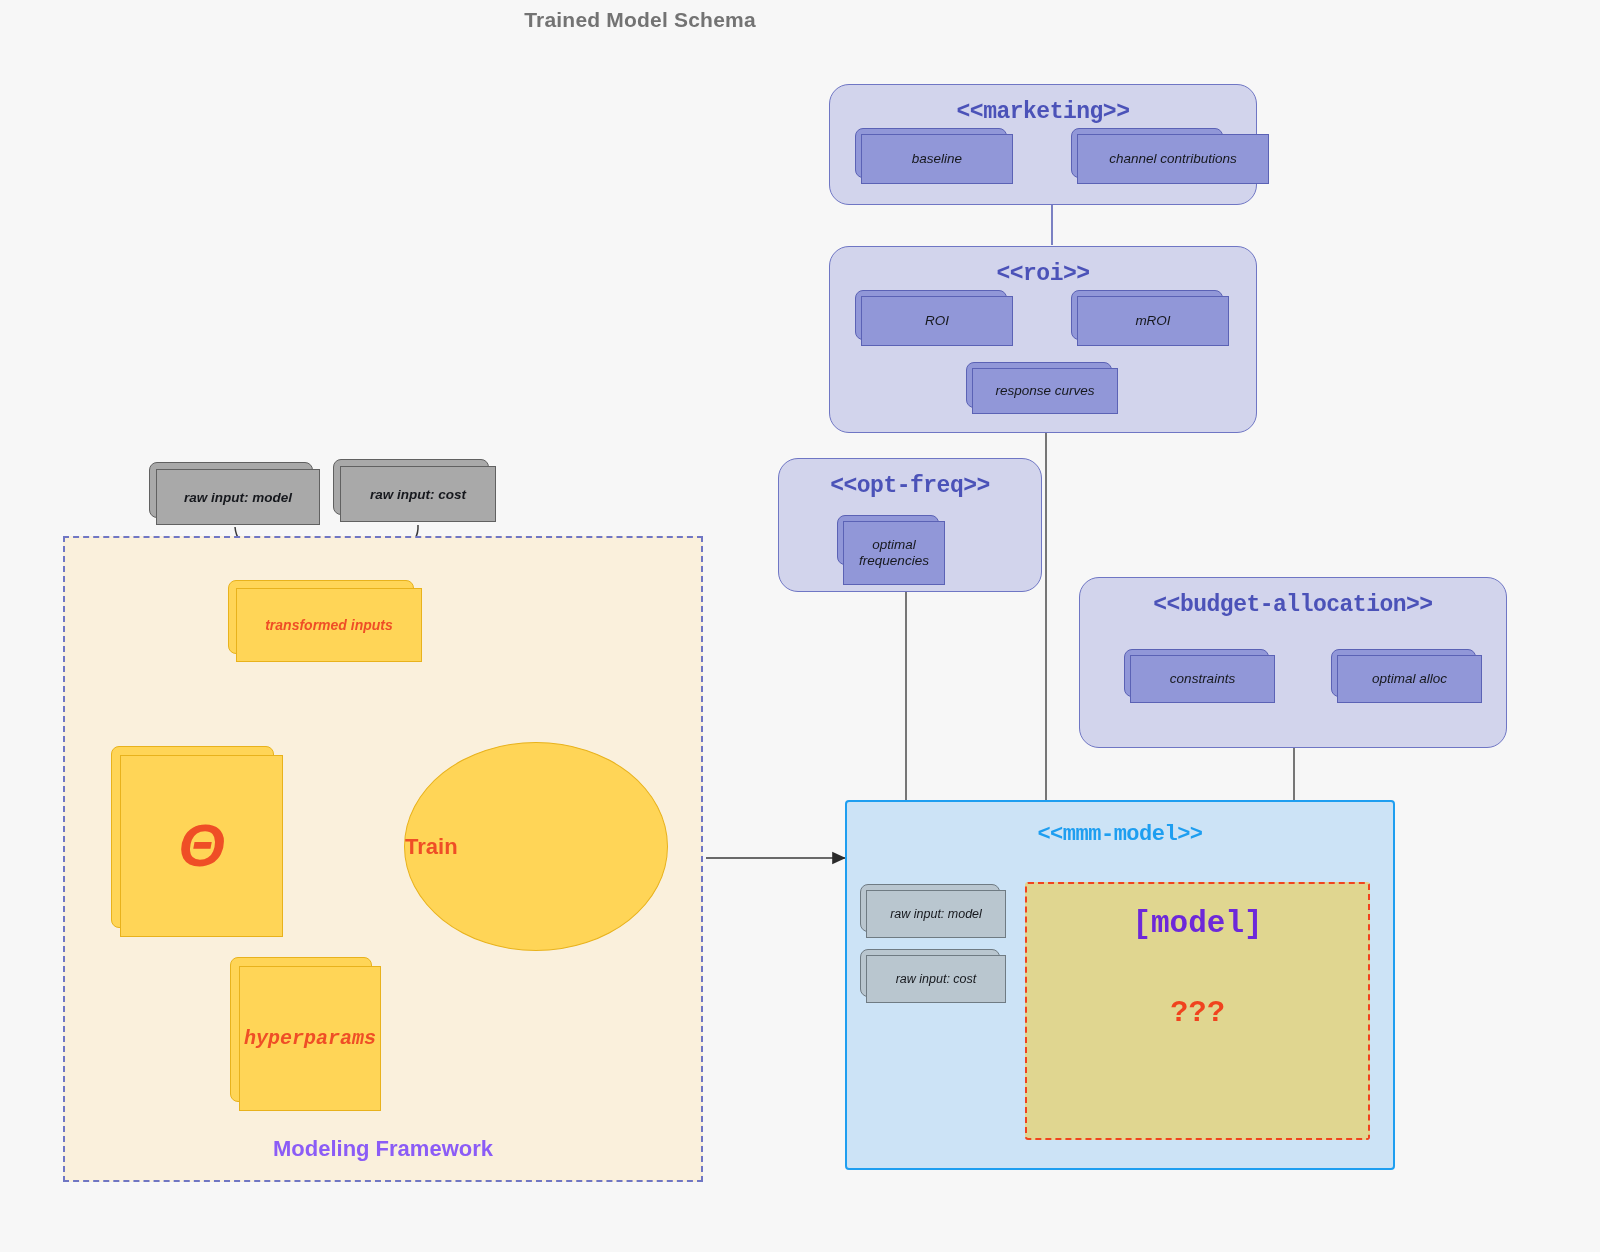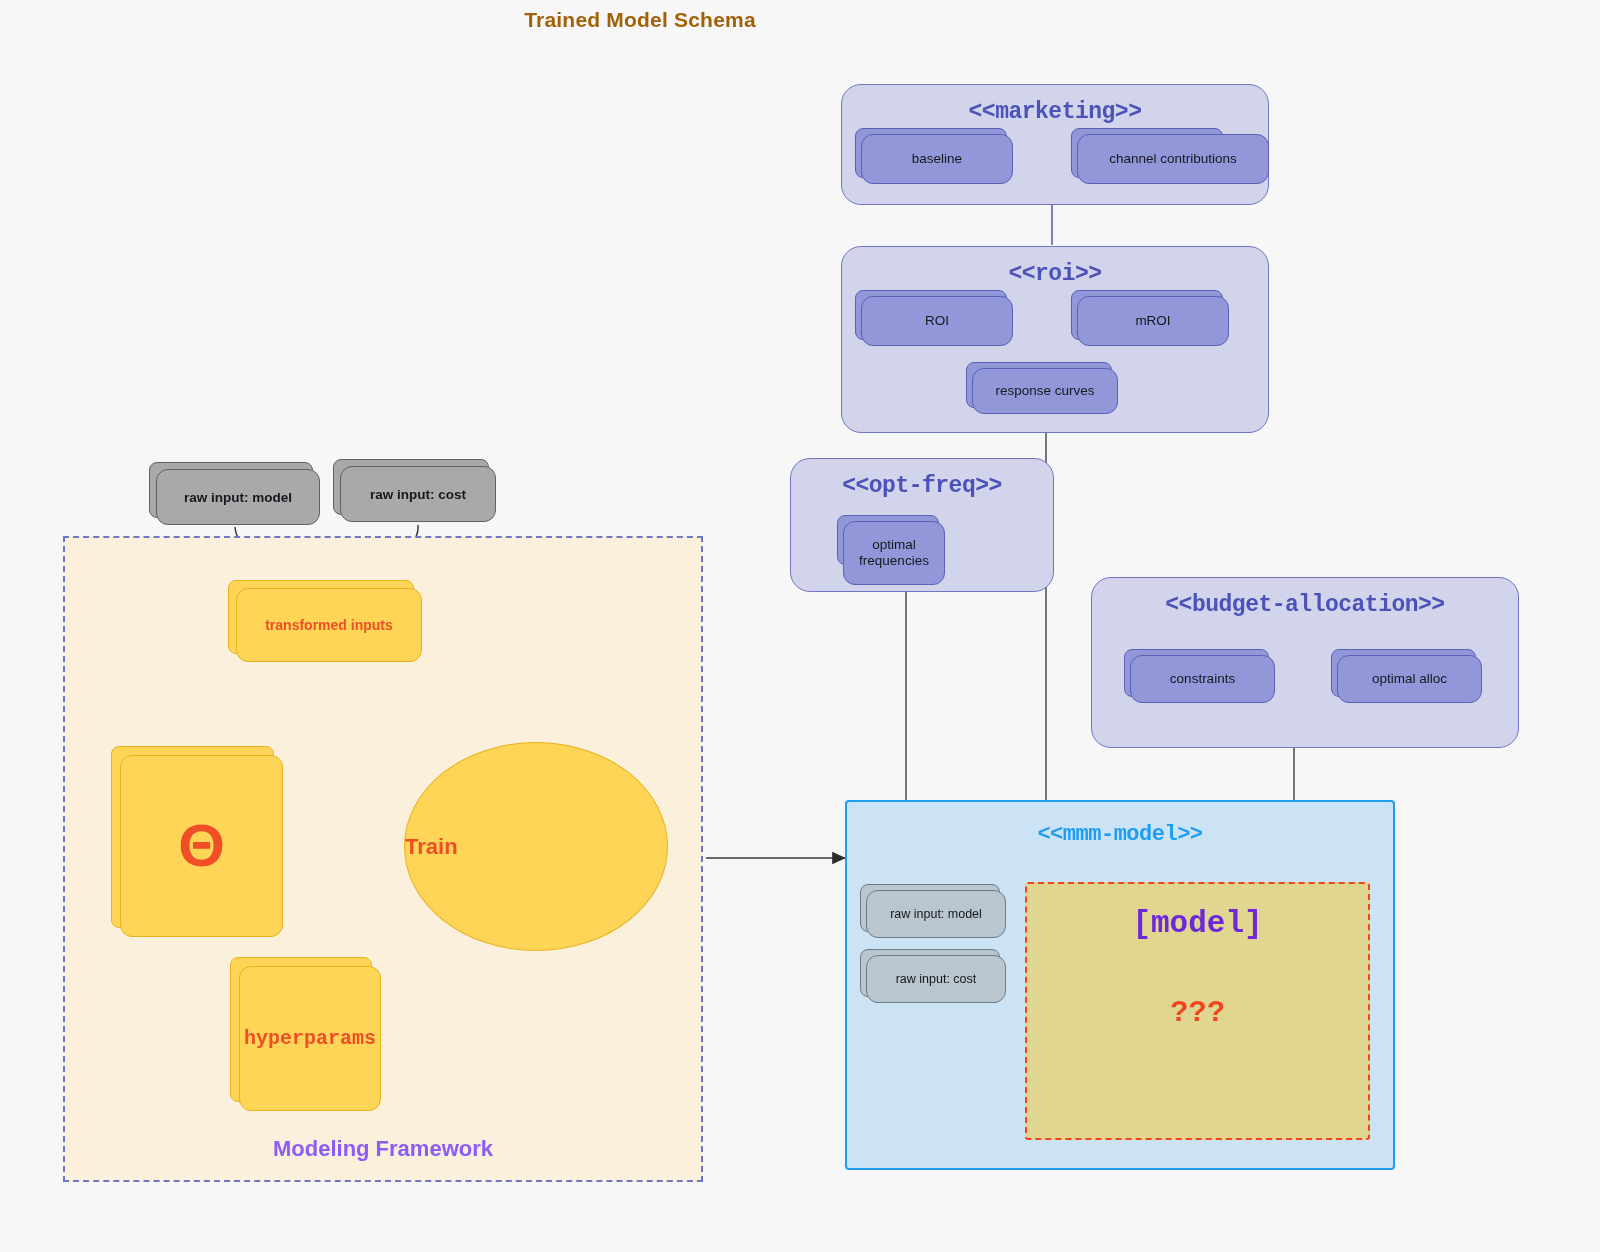--- a/index.html
+++ b/index.html
@@ -9,30 +9,30 @@
     font-family:"Liberation Sans", sans-serif;
     position:relative;
     overflow:hidden;
   }
   .canvas{position:absolute;inset:0;}
   svg.wires{position:absolute;left:0;top:0;width:1600px;height:1252px;pointer-events:none;}
 
   
   .title{
     position:absolute;left:0;top:8px;width:1280px;text-align:center;
-    font-size:21px;font-weight:bold;color:#a16207;letter-spacing:.2px;
+    font-size:21px;font-weight:bold;color:#737373;letter-spacing:.2px;
   }
 
   
   .node{position:absolute;}
   .node .card{
     position:absolute;left:0;top:0;right:0;bottom:0;
-    border-radius:12px;
+    border-radius:0;
     display:flex;align-items:center;justify-content:center;
-    text-align:center;box-sizing:border-box;
+    text-align:center;box-sizing:border-box;font-style:italic;
   }
   .node .shadow{
     position:absolute;border-radius:8px;box-sizing:border-box;
   }
 
   
   .n-purple .card, .n-purple .shadow{
     background:#9197d8;border:1.6px solid #5b62b5;
   }
   .n-purple .card{color:#16181d;font-size:13.5px;line-height:1.2;padding:0 6px;}
@@ -49,21 +49,21 @@
 
   
   .n-yellow .card, .n-yellow .shadow{
     background:#ffd557;border:1.8px solid #e8b21c;
   }
   .n-yellow .card{color:#ef4e26;font-size:14px;font-weight:bold;}
 
   
   .pkg{
     position:absolute;box-sizing:border-box;
-    background:#d2d4ec;border:1.8px solid #6f76c4;border-radius:20px;margin-left:12px;
+    background:#d2d4ec;border:1.8px solid #6f76c4;border-radius:20px;
   }
   .pkg-title{
     position:absolute;left:0;right:0;top:14px;text-align:center;
     font-family:"Liberation Mono", monospace;
     font-size:23px;font-weight:bold;color:#4b52b8;letter-spacing:-.5px;
   }
 
   .pkg-blue{
     position:absolute;box-sizing:border-box;
     background:#cce3f6;border:2.4px solid #1e9ef0;border-radius:4px;

